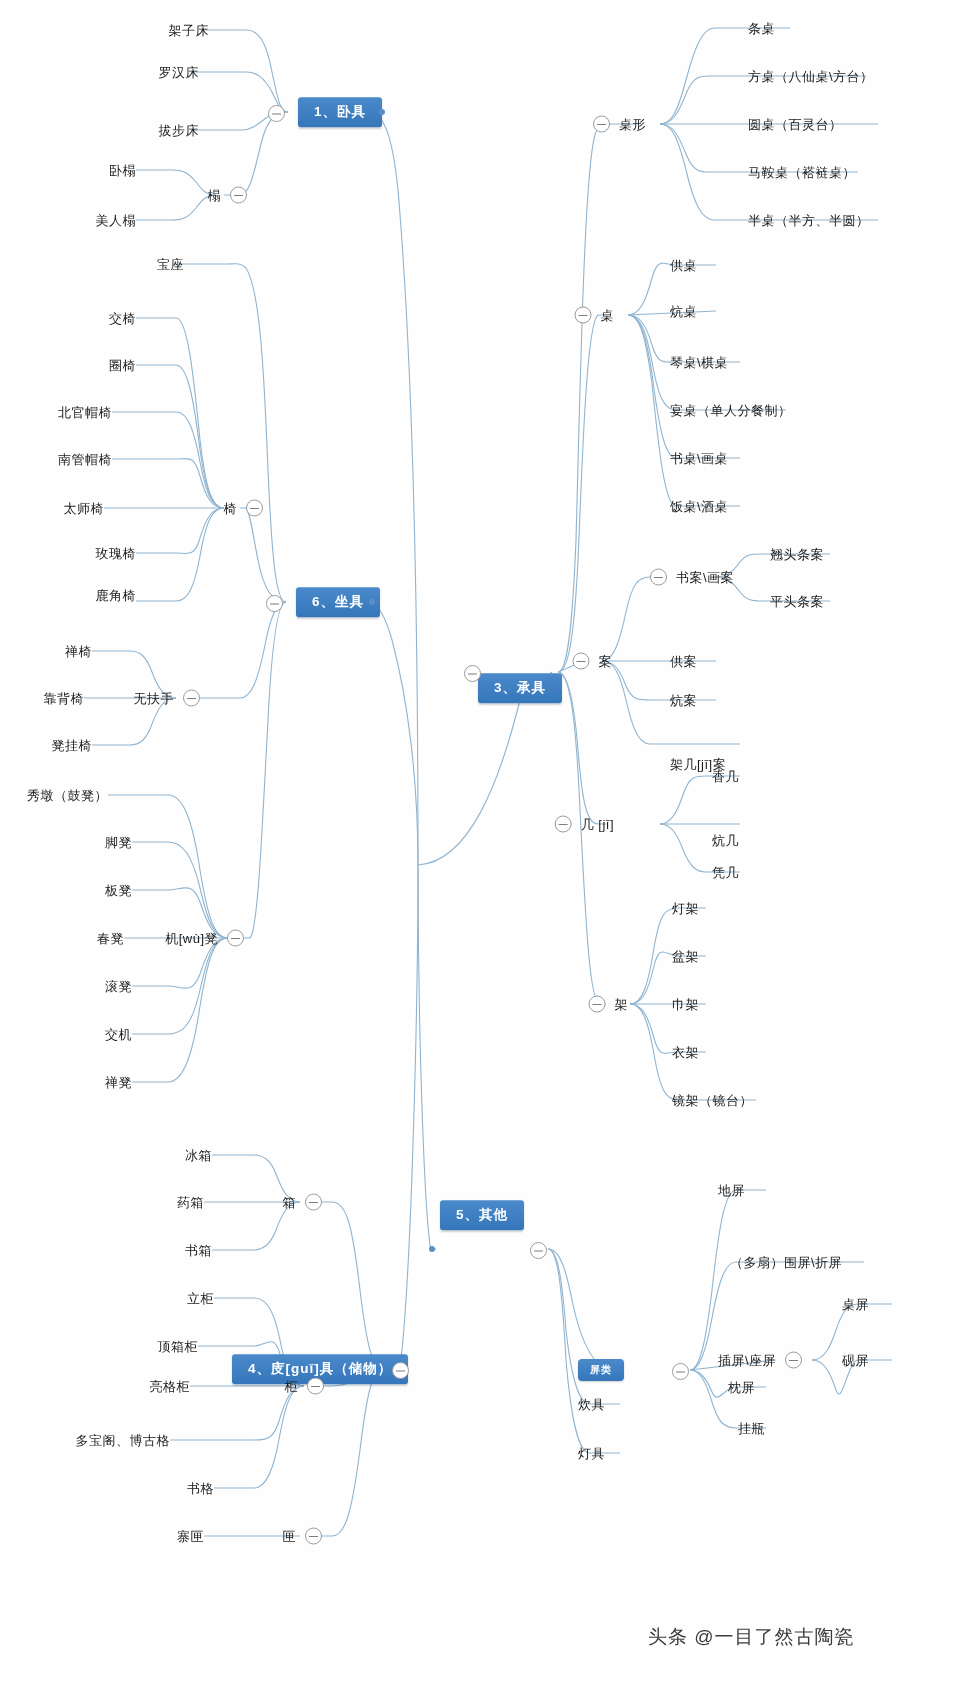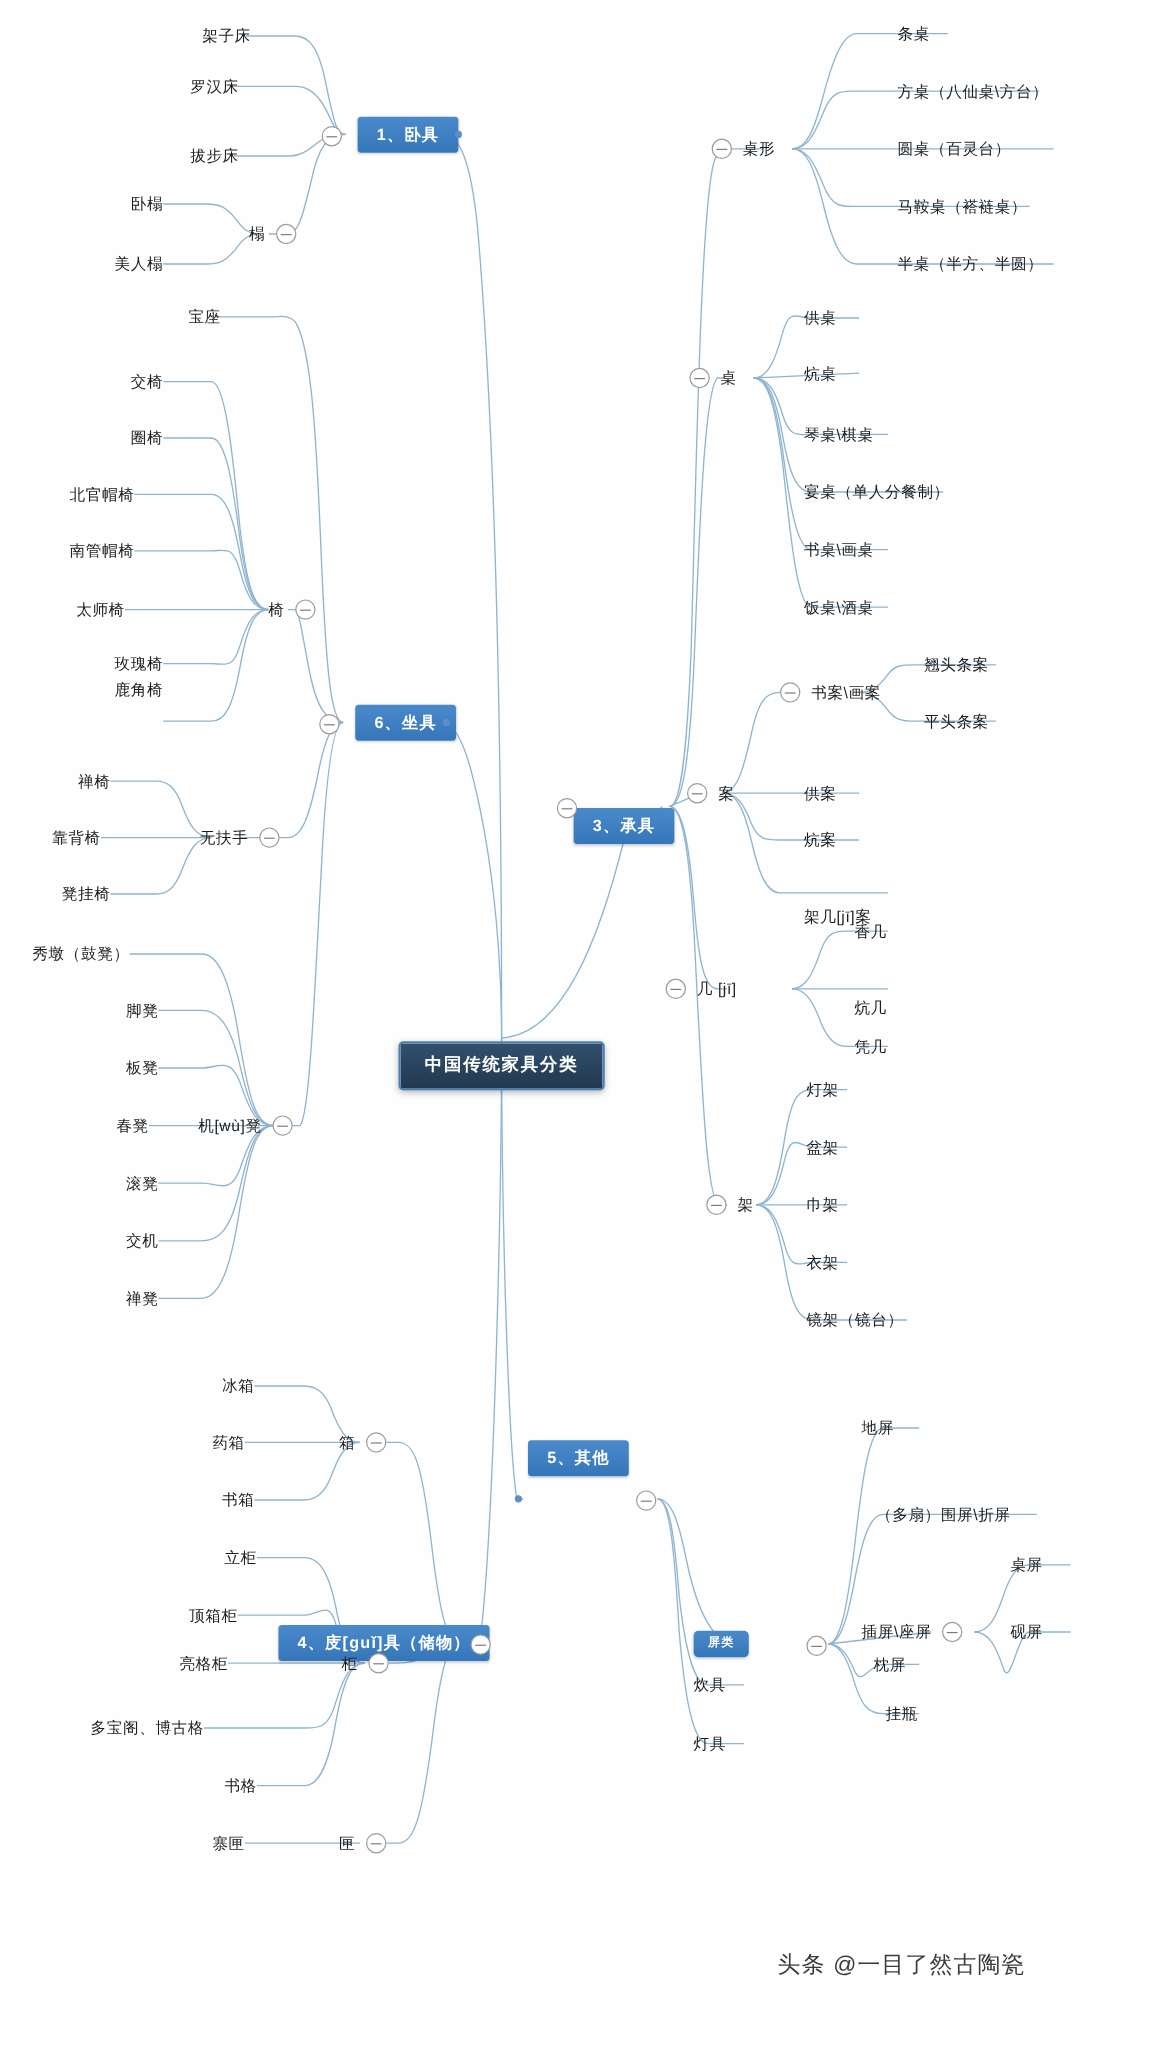--- a/index.html
+++ b/index.html
@@ -237,21 +237,20 @@
     <path d="M690 1370 C 700 1370, 706 1340, 712 1290 C 718 1236, 724 1190, 736 1190 L 766 1190"></path>
     <path d="M690 1370 C 700 1370, 706 1350, 712 1318 C 718 1286, 724 1262, 736 1262 L 864 1262"></path>
     <path d="M690 1370 L 776 1360"></path>
     <path d="M690 1370 C 700 1370, 706 1378, 712 1392 C 718 1406, 724 1387, 736 1387 L 766 1387"></path>
     <path d="M690 1370 C 700 1370, 706 1382, 712 1402 C 718 1422, 724 1428, 736 1428 L 766 1428"></path>
 
     <path d="M812 1360 C 824 1360, 830 1348, 836 1330 C 842 1312, 848 1304, 858 1304 L 892 1304"></path>
     <path d="M812 1360 C 824 1360, 830 1372, 836 1390 C 842 1408, 848 1360, 858 1360 L 892 1360"></path>
   </svg>
 
-  <div class="node root" style="left:418px;top:888px;">中国传统家具分类</div>
 
   <div class="node chip" style="left:298px;top:112px;">1、卧具</div>
   <div class="dot" style="left:382px;top:112px;"></div>
   <div class="circ" style="position:absolute;left:268px;top:105px;"></div>
 
   <div class="node leaf l" style="right:768px;top:30px;">架子床</div>
   <div class="node leaf l" style="right:778px;top:72px;">罗汉床</div>
   <div class="node leaf l" style="right:778px;top:130px;">拔步床</div>
 
   <div class="node mid l" style="right:730px;top:195px;">
@@ -270,23 +269,23 @@
   <div class="node mid l" style="right:714px;top:508px;">
     <span>椅</span>
     <span class="circ"></span>
   </div>
   <div class="node leaf l" style="right:841px;top:318px;">交椅</div>
   <div class="node leaf l" style="right:841px;top:365px;">圈椅</div>
   <div class="node leaf l" style="right:865px;top:412px;">北官帽椅</div>
   <div class="node leaf l" style="right:865px;top:459px;">南管帽椅</div>
   <div class="node leaf l" style="right:873px;top:508px;">太师椅</div>
   <div class="node leaf l" style="right:841px;top:553px;">玫瑰椅</div>
-  <div class="node leaf l" style="right:841px;top:575px;text-align:center;">鹿角椅</div>
-
-  <div class="node mid l" style="right:744px;top:698px;justify-content:flex-end;">
+  <div class="node leaf l" style="right:841px;top:595px;text-align:center;">鹿角椅</div>
+
+  <div class="node mid l" style="right:777px;top:698px;justify-content:flex-end;">
     <span>无扶手</span>
     <span class="circ"></span>
   </div>
   <div class="node leaf l" style="right:885px;top:651px;">禅椅</div>
   <div class="node leaf l" style="right:893px;top:698px;">靠背椅</div>
   <div class="node leaf l" style="right:885px;top:745px;">凳挂椅</div>
 
   <div class="node mid l" style="right:733px;top:938px;">
     <span>机[wù]凳</span>
     <span class="circ"></span>

